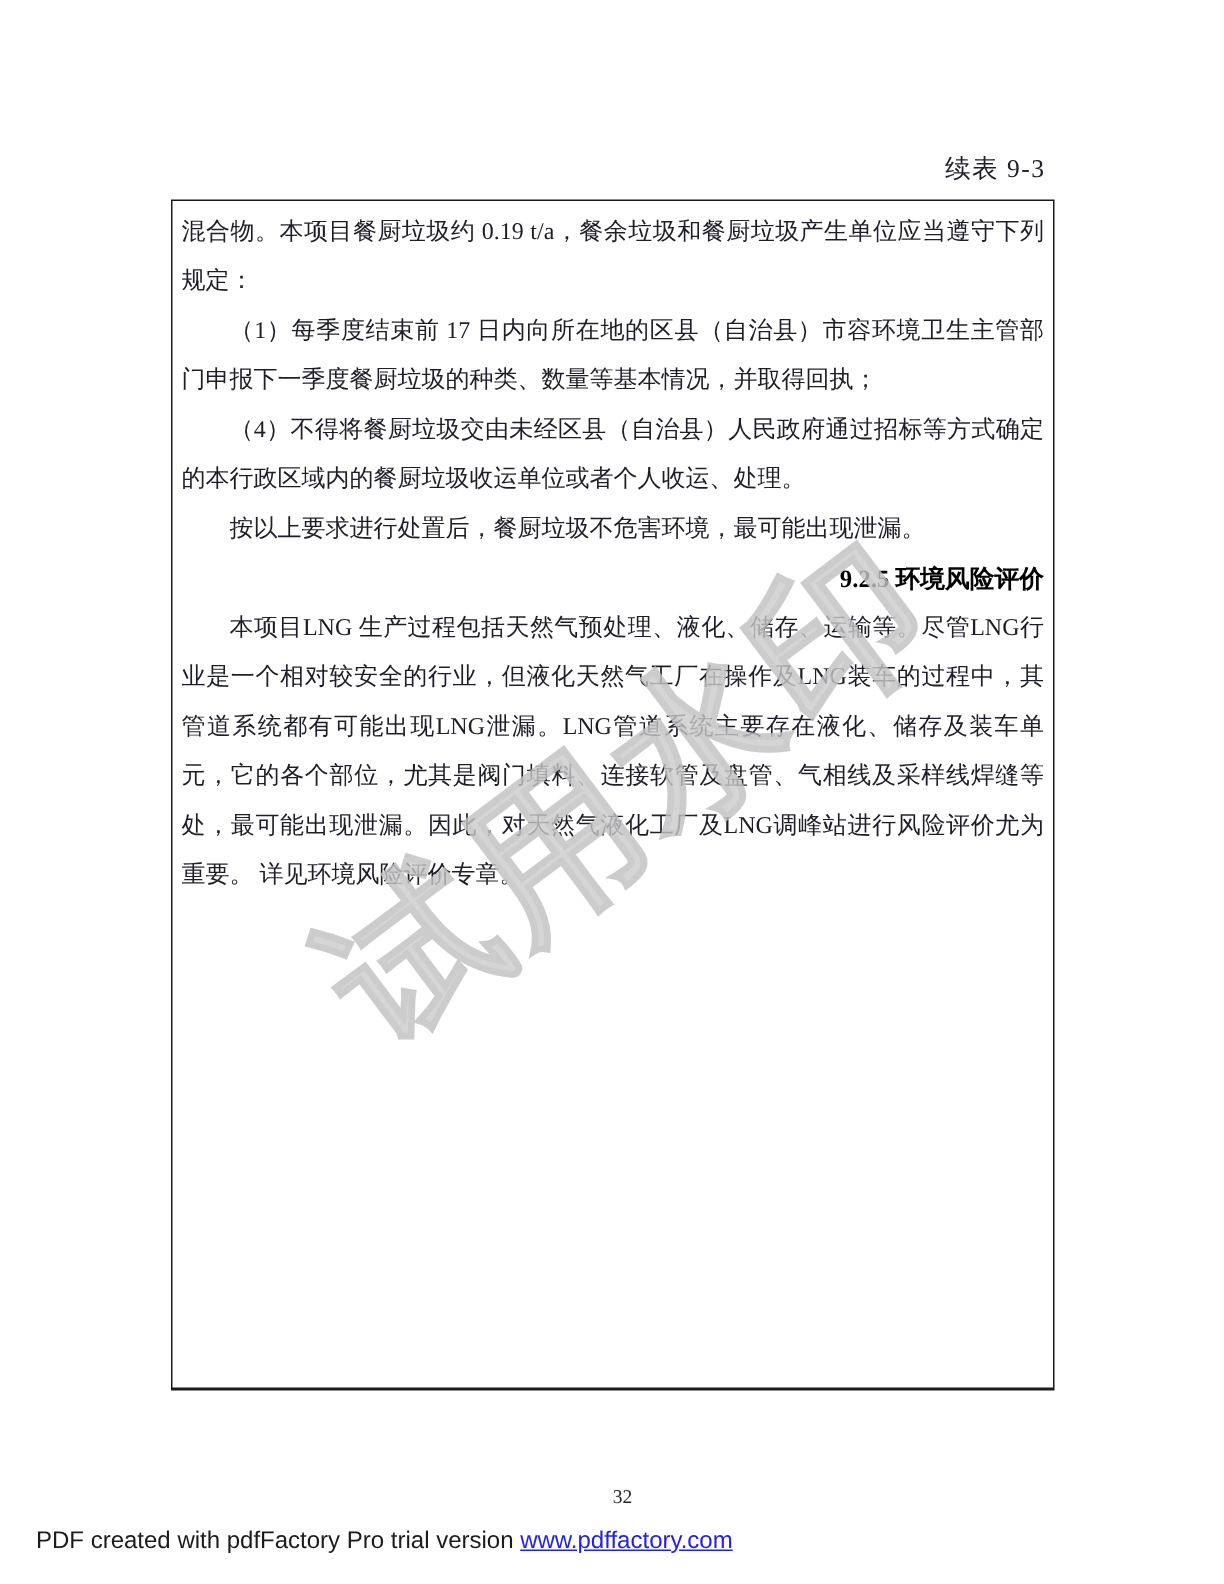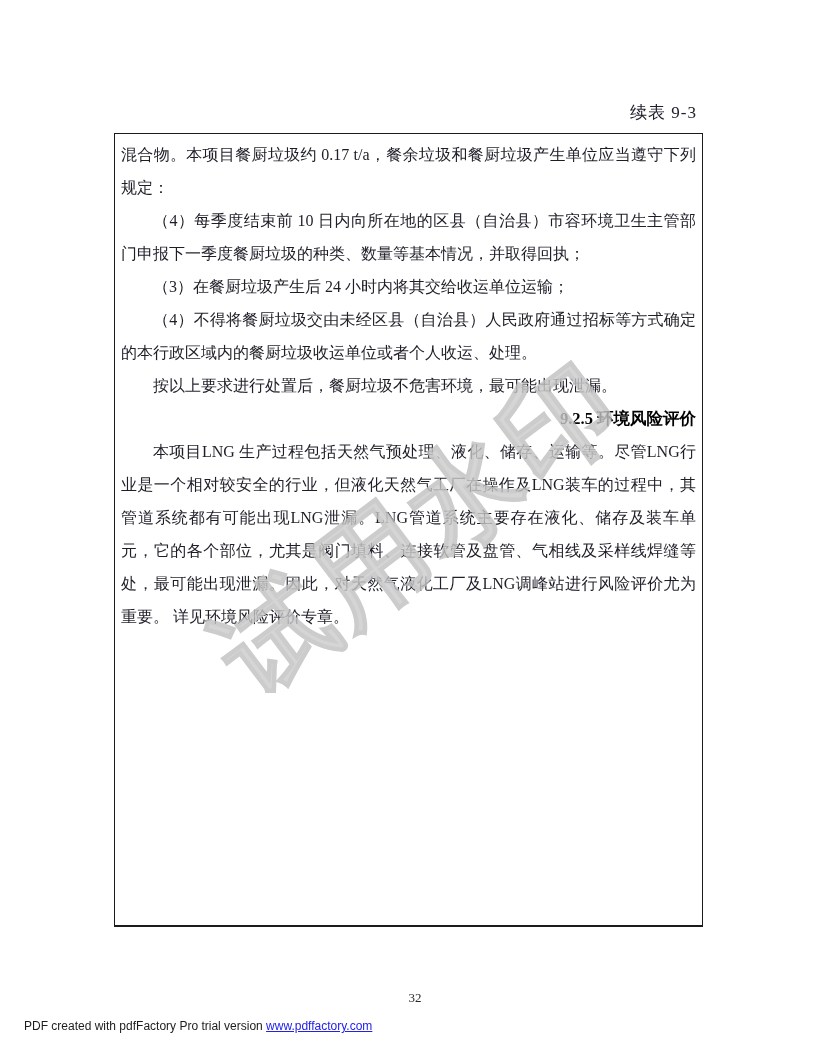--- a/index.html
+++ b/index.html
@@ -89,42 +89,41 @@
     text-align: center;
     font-size: 13px;
     color: #26262c;
     z-index: 1;
   }
   .footer {
     position: absolute;
     left: 24px;
     top: 1019px;
     font-family: "Liberation Sans", "DejaVu Sans", sans-serif;
-    font-size: 12px;
+    font-size: 16px;
     color: #1c1c1c;
     z-index: 1;
     white-space: nowrap;
   }
   .footer-link {
     color: #2121e8;
     text-decoration: underline;
     cursor: pointer;
   }
 </style>
 </head>
 <body>
 
 <div class="page">
 
   <div class="header-right">续表 9-3</div>
 
   <div class="content-box">
-    <p class="para">混合物。本项目餐厨垃圾约 0.17 t/a，餐余垃圾和餐厨垃圾产生单位应当遵守下列规定：</p>
-    <p class="para indent">（4）每季度结束前 10 日内向所在地的区县（自治县）市容环境卫生主管部门申报下一季度餐厨垃圾的种类、数量等基本情况，并取得回执；</p>
-    <p class="para indent">（3）在餐厨垃圾产生后 24 小时内将其交给收运单位运输；</p>
+    <p class="para">混合物。本项目餐厨垃圾约 0.19 t/a，餐余垃圾和餐厨垃圾产生单位应当遵守下列规定：</p>
+    <p class="para indent">（1）每季度结束前 17 日内向所在地的区县（自治县）市容环境卫生主管部门申报下一季度餐厨垃圾的种类、数量等基本情况，并取得回执；</p>
     <p class="para indent">（4）不得将餐厨垃圾交由未经区县（自治县）人民政府通过招标等方式确定的本行政区域内的餐厨垃圾收运单位或者个人收运、处理。</p>
     <p class="para indent">按以上要求进行处置后，餐厨垃圾不危害环境，最可能出现泄漏。</p>
     <h3 class="section-heading">9.2.5 环境风险评价</h3>
     <p class="para indent">本项目LNG 生产过程包括天然气预处理、液化、储存、运输等。尽管LNG行业是一个相对较安全的行业，但液化天然气工厂在操作及LNG装车的过程中，其管道系统都有可能出现LNG泄漏。LNG管道系统主要存在液化、储存及装车单元，它的各个部位，尤其是阀门填料、连接软管及盘管、气相线及采样线焊缝等处，最可能出现泄漏。因此，对天然气液化工厂及LNG调峰站进行风险评价尤为重要。 详见环境风险评价专章。</p>
   </div>
 
   <div class="watermark">试用水印</div>
 
   <div class="page-number">32</div>
 

